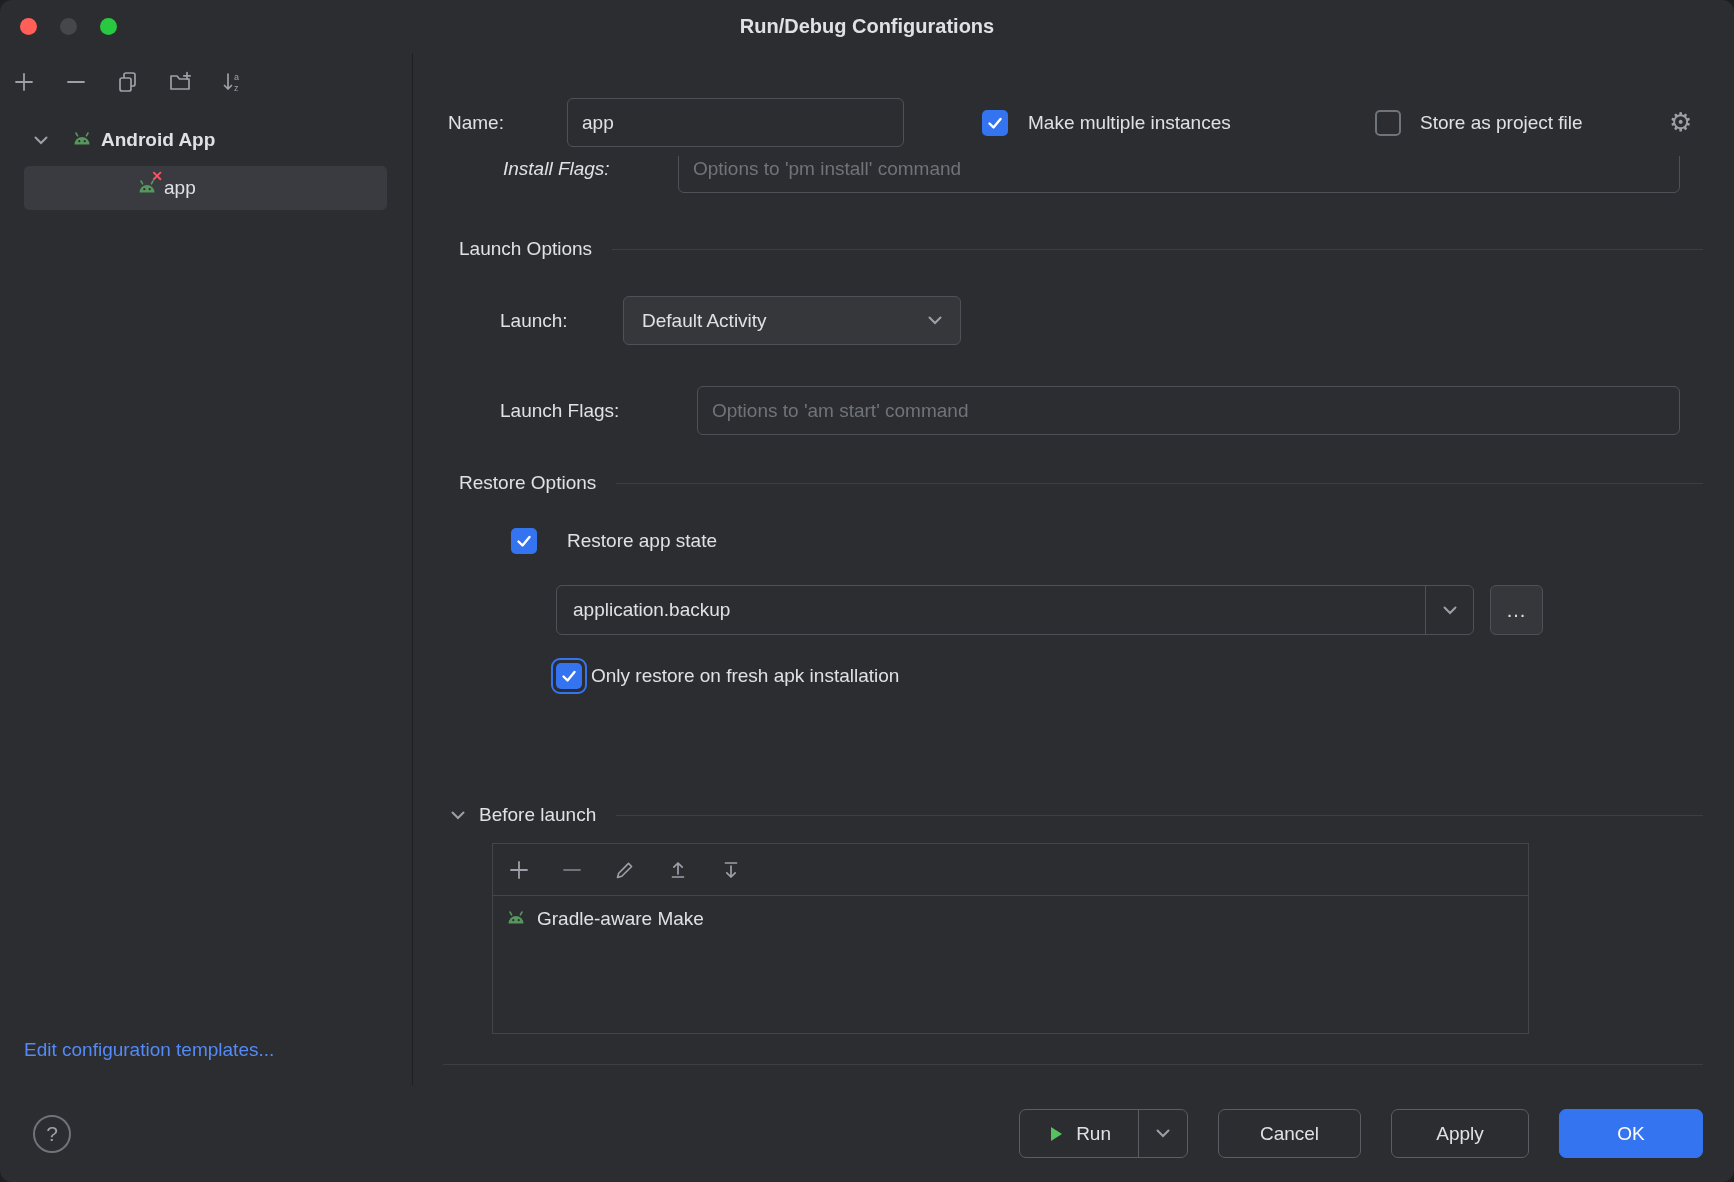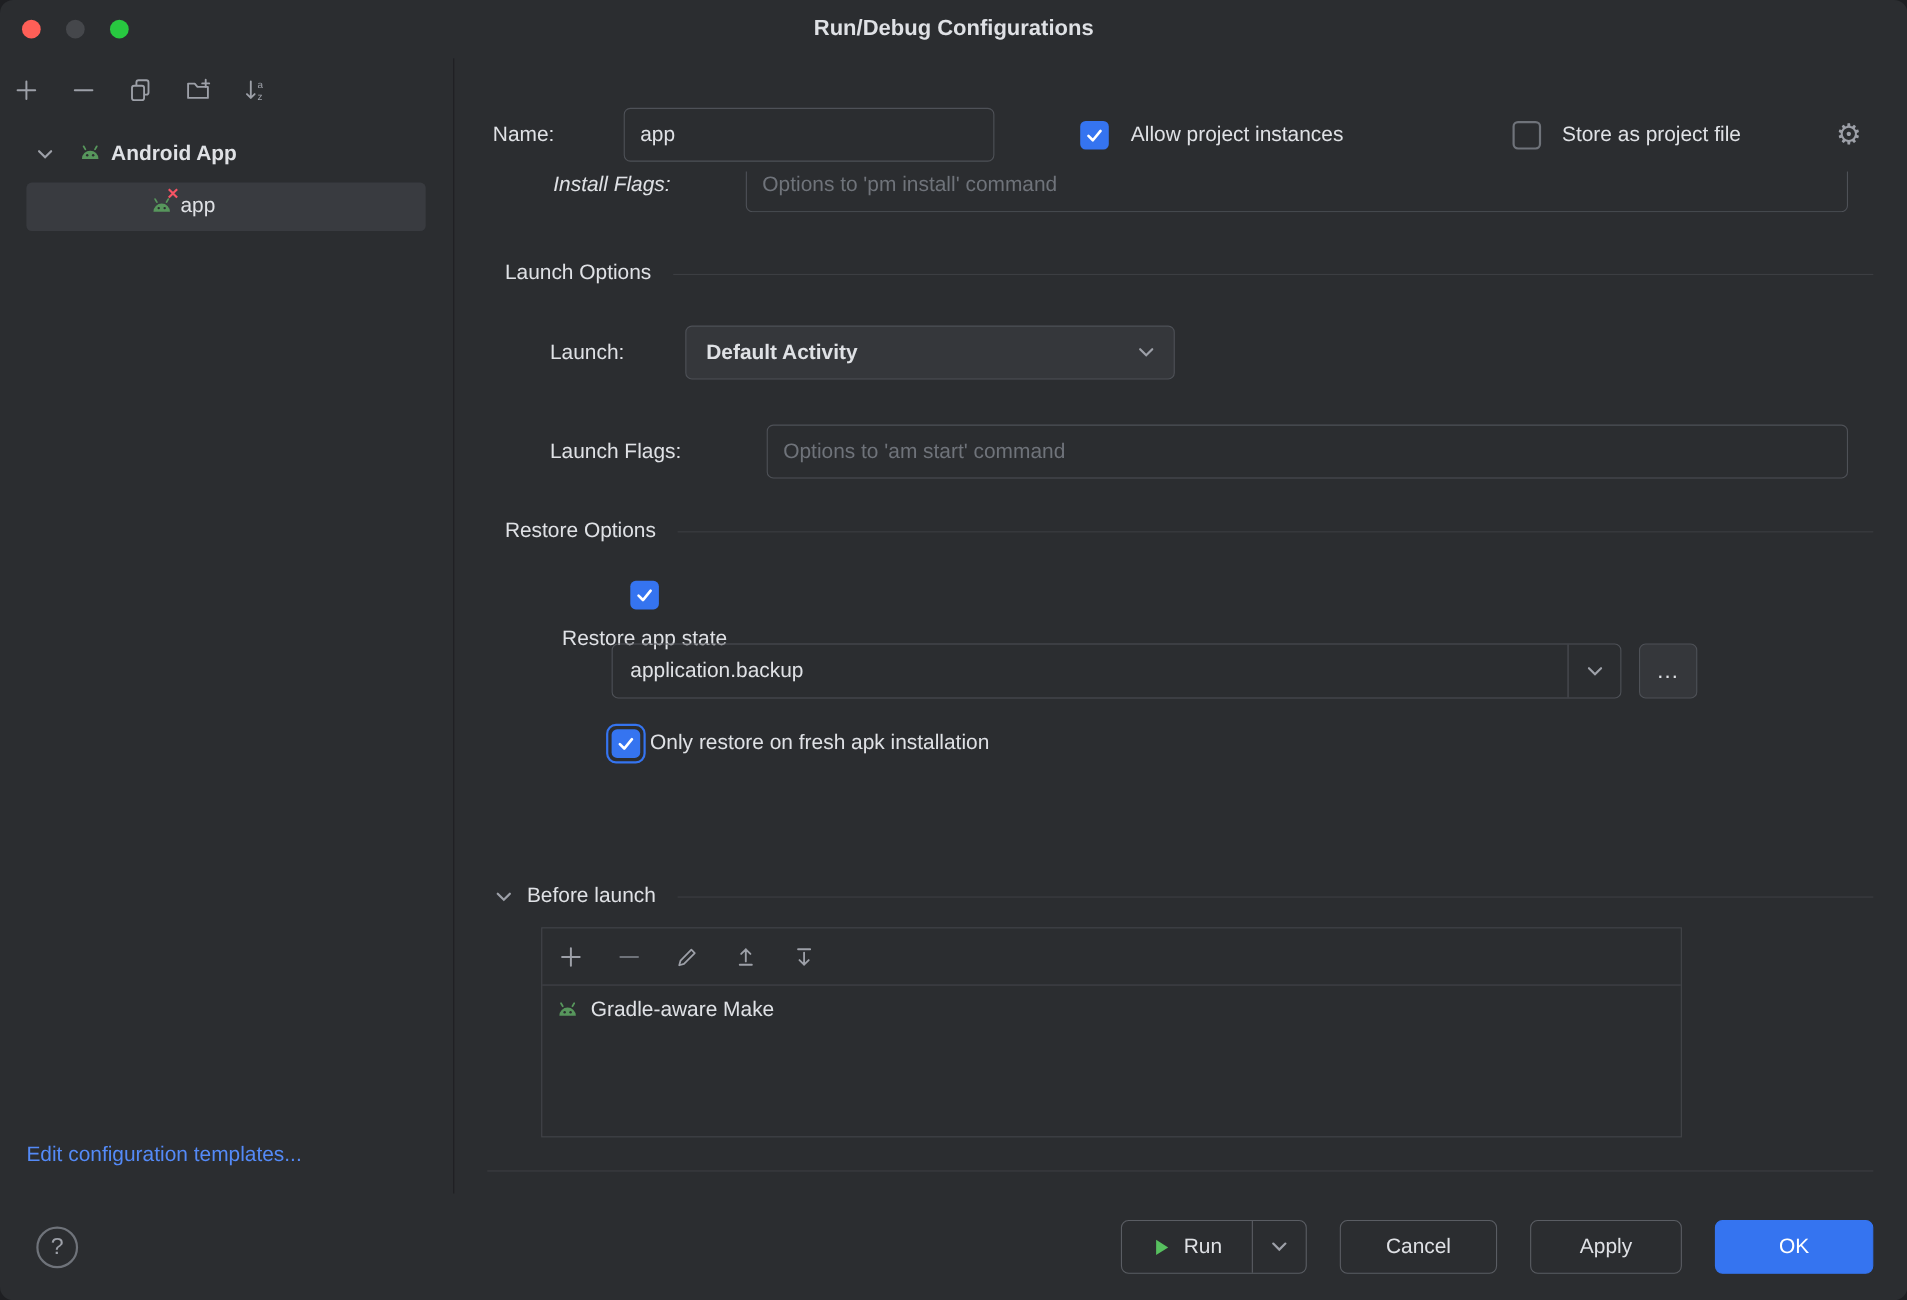--- a/index.html
+++ b/index.html
@@ -186,52 +186,52 @@
 
     <div class="main">
 
       <div class="flabel" style="left:35px; top:45px;">Name:</div>
       <input class="tfield" style="left: 154px; top: 45px; width: 337px;" value="app">
       <div class="checkbox checked cb-abs" style="left:569px; top:57px;">
         <svg width="16" height="14" viewBox="0 0 16 14">
             <path d="M2.5 7.5 L6.5 11.5 L13.5 3" stroke="#fff" stroke-width="2.4" fill="none" stroke-linecap="round" stroke-linejoin="round"></path>
           </svg>
       </div>
-      <div class="cb-label" style="left:615px; top:45px;">Allow project instances</div>
+      <div class="cb-label" style="left:615px; top:45px;">Make multiple instances</div>
       <div class="checkbox unchecked cb-abs" style="left:962px; top:57px;"></div>
       <div class="cb-label" style="left:1007px; top:45px;">Store as project file</div>
       <div class="gear" style="left:1256px; top:45px;">⚙</div>
 
       <div class="clip">
         <div class="flabel" style="left:90px; top:-12px;font-style:italic;">Install Flags:</div>
         <input class="tfield" style="left: 265px; top: -12px; width: 1002px;" placeholder="Options to 'pm install' command">
       </div>
 
       <div class="section-h" style="top:183px;">
         <span>Launch Options</span>
         <span class="rule"></span>
       </div>
 
       <div class="flabel" style="left:87px; top:243px;">Launch:</div>
-      <div class="dropdown" style="left:210px; top:243px; width:445px;font-weight:bold;">
+      <div class="dropdown" style="left:210px; top:243px; width:338px;">
         <span>Default Activity</span>
         <svg width="14" height="9" viewBox="0 0 14 9">
             <path d="M1.5 1.5 L7 7 L12.5 1.5" stroke="#9da0a8" stroke-width="2" fill="none" stroke-linecap="round"></path>
           </svg>
       </div>
 
       <div class="flabel" style="left:87px; top:333px;">Launch Flags:</div>
       <input class="tfield" style="left: 284px; top: 333px; width: 983px;" placeholder="Options to 'am start' command">
 
       <div class="section-h" style="top:417px;">
         <span>Restore Options</span>
         <span class="rule"></span>
       </div>
 
-      <div class="hrow" style="left:98px; top:475px; gap:16px;flex-direction:column;">
+      <div class="hrow" style="left:98px; top:475px; gap:30px;">
         <div class="checkbox checked">
           <svg width="16" height="14" viewBox="0 0 16 14">
               <path d="M2.5 7.5 L6.5 11.5 L13.5 3" stroke="#fff" stroke-width="2.4" fill="none" stroke-linecap="round" stroke-linejoin="round"></path>
             </svg>
         </div>
         <span class="lbl">Restore app state</span>
       </div>
 
       <div class="combo" style="left:143px; top:532px; width:918px;">
         <span class="combo-text">application.backup</span>

